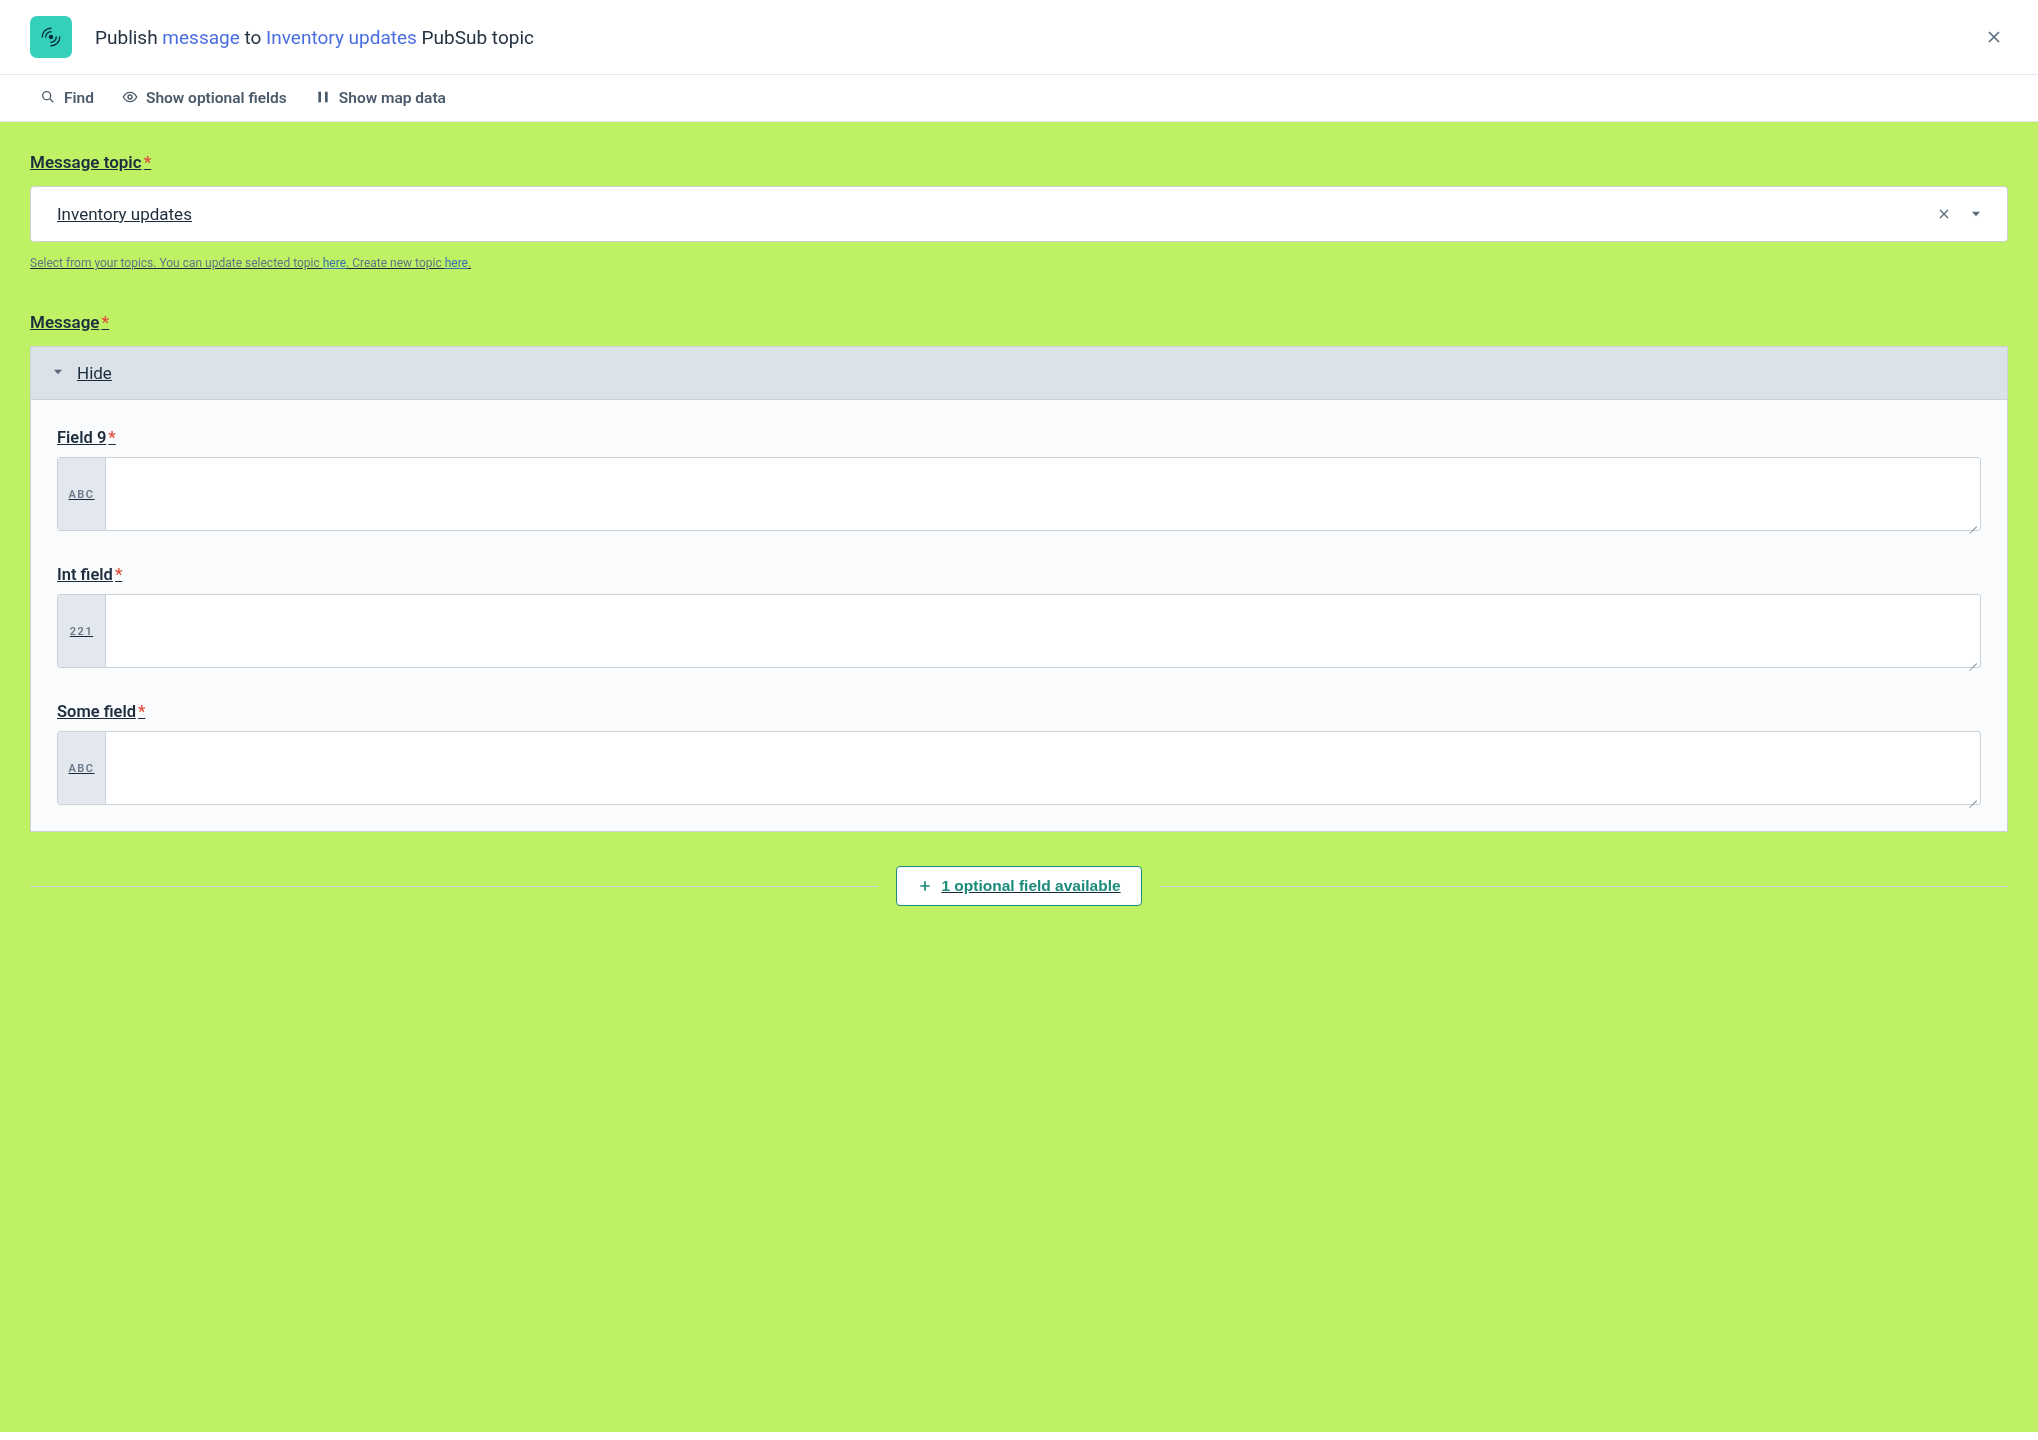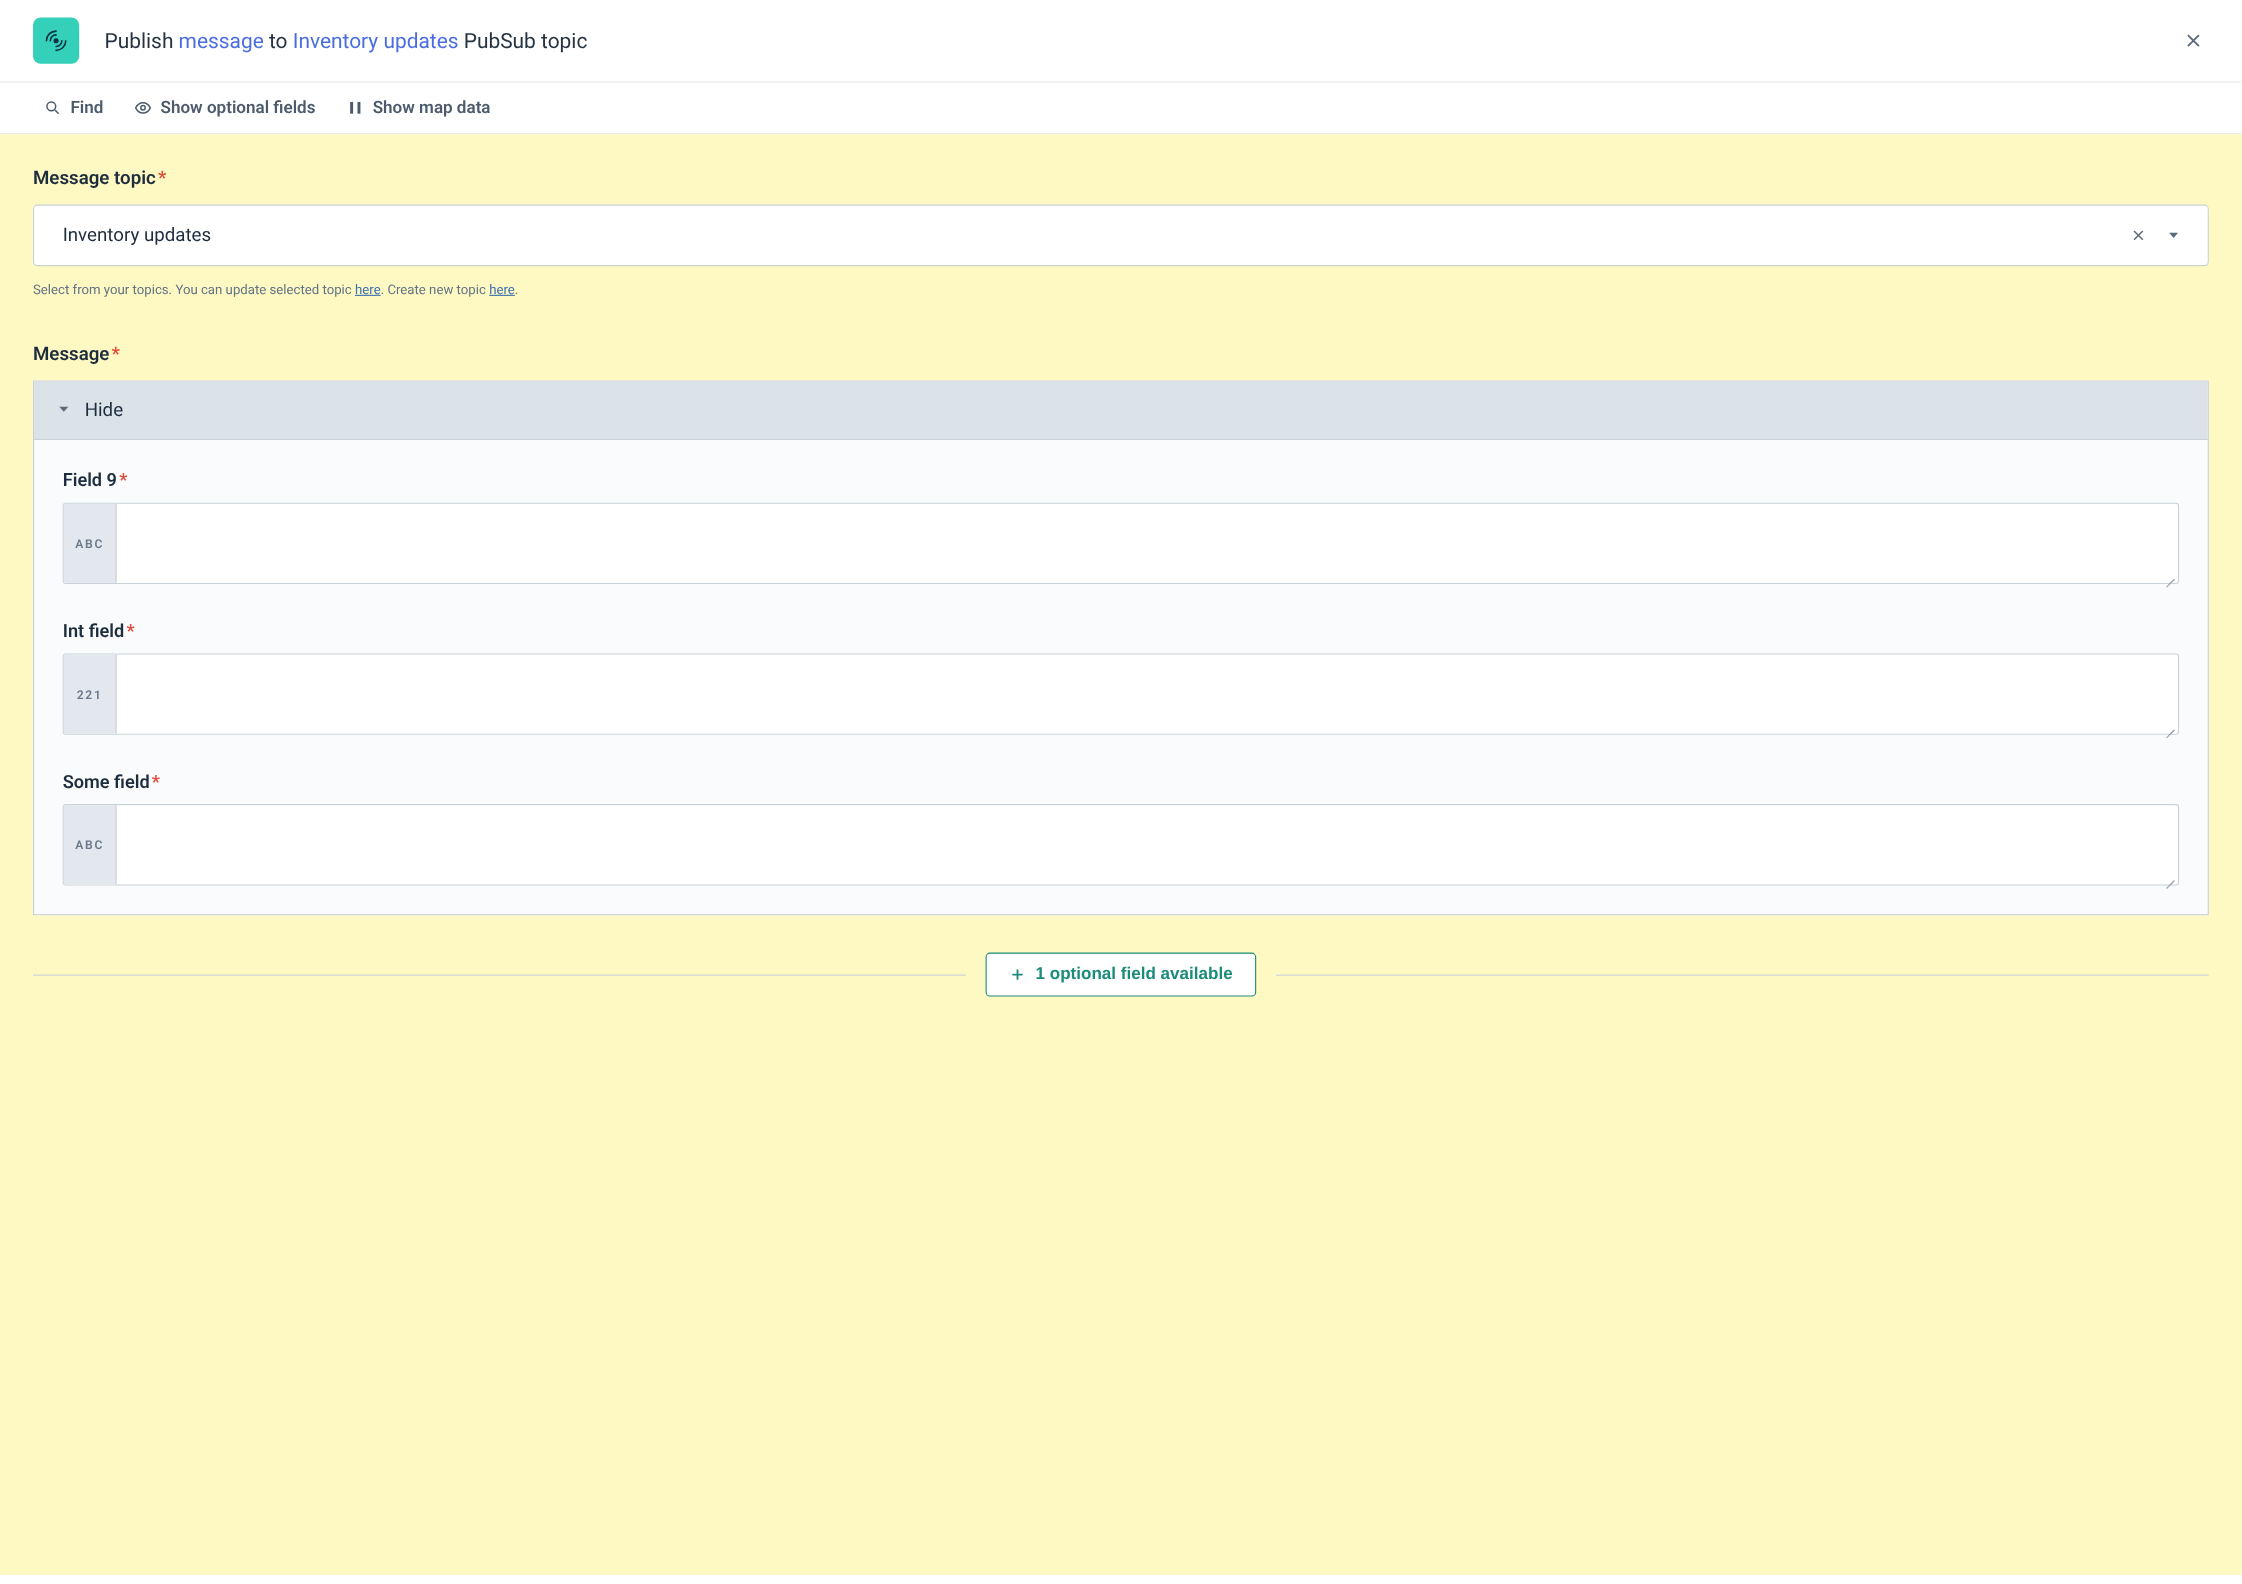--- a/index.html
+++ b/index.html
@@ -32,26 +32,27 @@
     cursor:pointer; color:#5a6a7a;
   }
   .toolbar {
     display:flex; gap:28px;
     padding: 14px 40px;
     border-bottom: 1px solid #e4e8ec;
     font-size:15.5px;
     color:#4b5b6b;
     font-weight:600;
   }
-  .toolbar-item { display:flex; align-items:center; gap:8px; cursor:pointer;}
+  .toolbar-item { display:flex; gap:8px; cursor:pointer;}
   .toolbar-item svg { width:16px; height:16px; }
   .content {
-    background:#fef9c3;
+    background:#bef264;
     padding: 30px 30px 50px 30px;
     min-height: calc(100vh - 130px);
+    text-decoration: underline;
   }
   .field-label {
     font-size:17px; font-weight:600; color:#1d2d3d;
     margin-bottom:14px; display:block;
   }
   .req { color:#e14b3b; margin-left:2px;}
   .select-wrap {
     display:flex; align-items:center;
     background:#ffffff;
     border:1px solid #c9d1d9;

